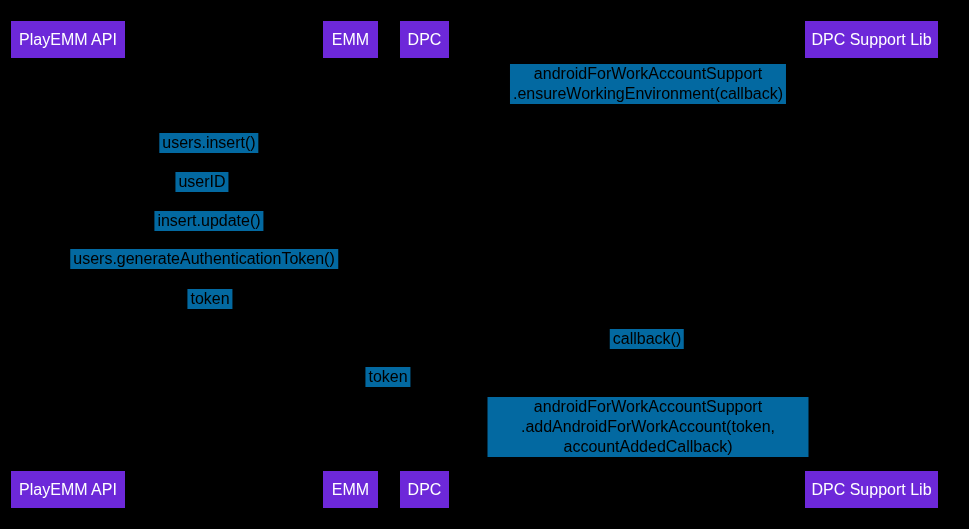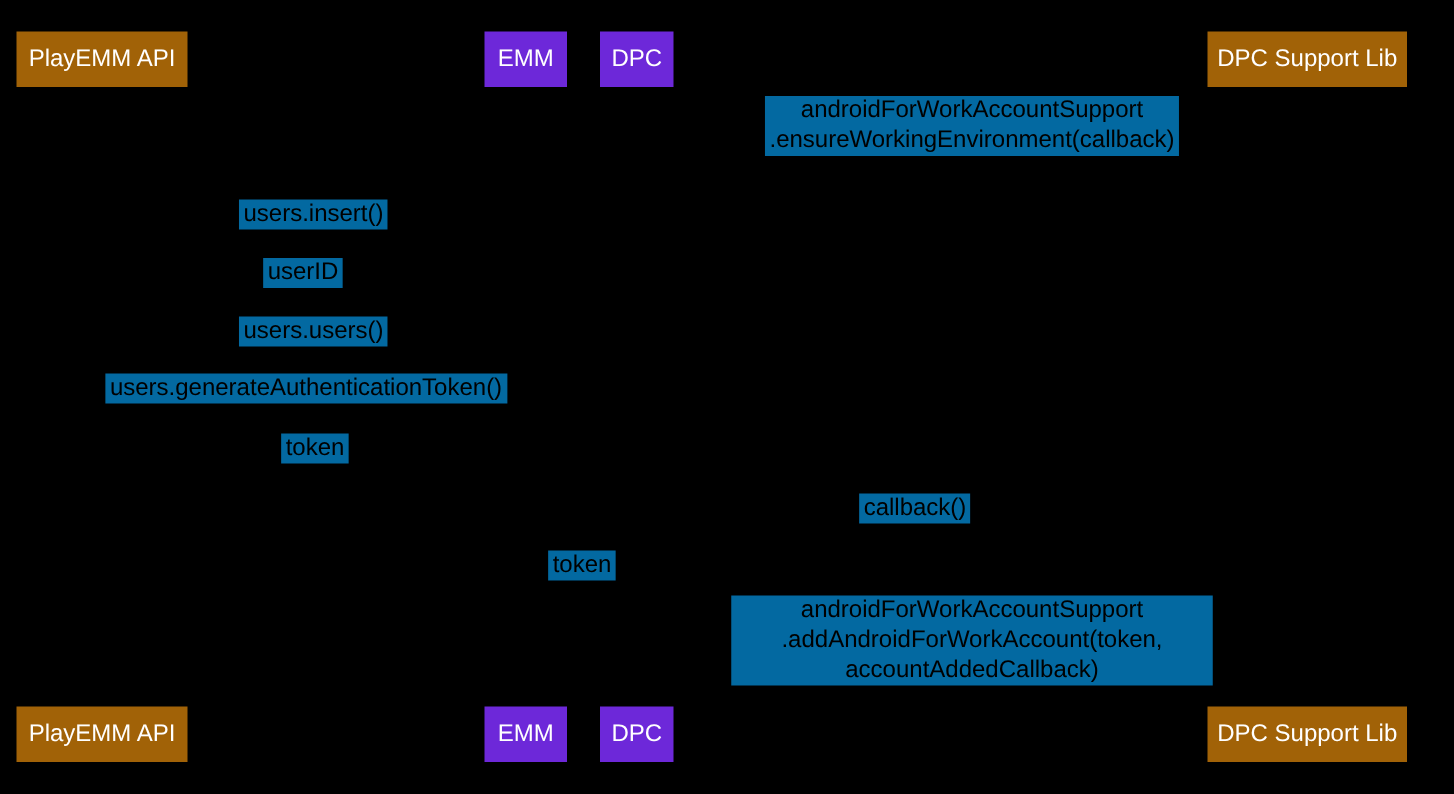--- a/index.html
+++ b/index.html
@@ -20,21 +20,21 @@
     height: 37px;
     display: flex;
     align-items: center;
     justify-content: center;
     color: #ffffff;
     font-size: 16px;
     line-height: 1;
     white-space: nowrap;
     box-sizing: border-box;
   }
-  .actor.green { background: #a16207; }
+  .actor.green { background: #6d28d9; }
   .actor.blue  { background: #6d28d9; }
   .msg {
     position: absolute;
     transform: translateX(-50%);
     background: #0369a1;
     color: #000000;
     font-size: 16px;
     line-height: 20px;
     padding: 0 3px;
     white-space: pre-line;
@@ -48,24 +48,24 @@
 
   <div class="actor green" style="left:11px;  top:21px; width:114px;">PlayEMM API</div>
   <div class="actor blue" style="left:323px; top:21px; width:55px;">EMM</div>
   <div class="actor blue" style="left:400px; top:21px; width:49px;">DPC</div>
   <div class="actor green" style="left:805px; top:21px; width:133px;">DPC Support Lib</div>
 
   <div class="msg" style="left:648px; top:64px;">androidForWorkAccountSupport
 .ensureWorkingEnvironment(callback)</div>
   <div class="msg" style="left:209px; top:133px;">users.insert()</div>
   <div class="msg" style="left:202px; top:172px;">userID</div>
-  <div class="msg" style="left:209px; top:211px;">users.users()</div>
+  <div class="msg" style="left:209px; top:211px;">insert.update()</div>
   <div class="msg" style="left:204px; top:249px;">users.generateAuthenticationToken()</div>
   <div class="msg" style="left:210px; top:289px;">token</div>
-  <div class="msg" style="left:610px; top:329px;">callback()</div>
+  <div class="msg" style="left:647px; top:329px;">callback()</div>
   <div class="msg" style="left:388px; top:367px;">token</div>
   <div class="msg" style="left:648px; top:397px;">androidForWorkAccountSupport
 .addAndroidForWorkAccount(token, accountAddedCallback)</div>
 
   <div class="actor green" style="left:11px;  top:471px; width:114px;">PlayEMM API</div>
   <div class="actor blue" style="left:323px; top:471px; width:55px;">EMM</div>
   <div class="actor blue" style="left:400px; top:471px; width:49px;">DPC</div>
   <div class="actor green" style="left:805px; top:471px; width:133px;">DPC Support Lib</div>
 
 </div>

